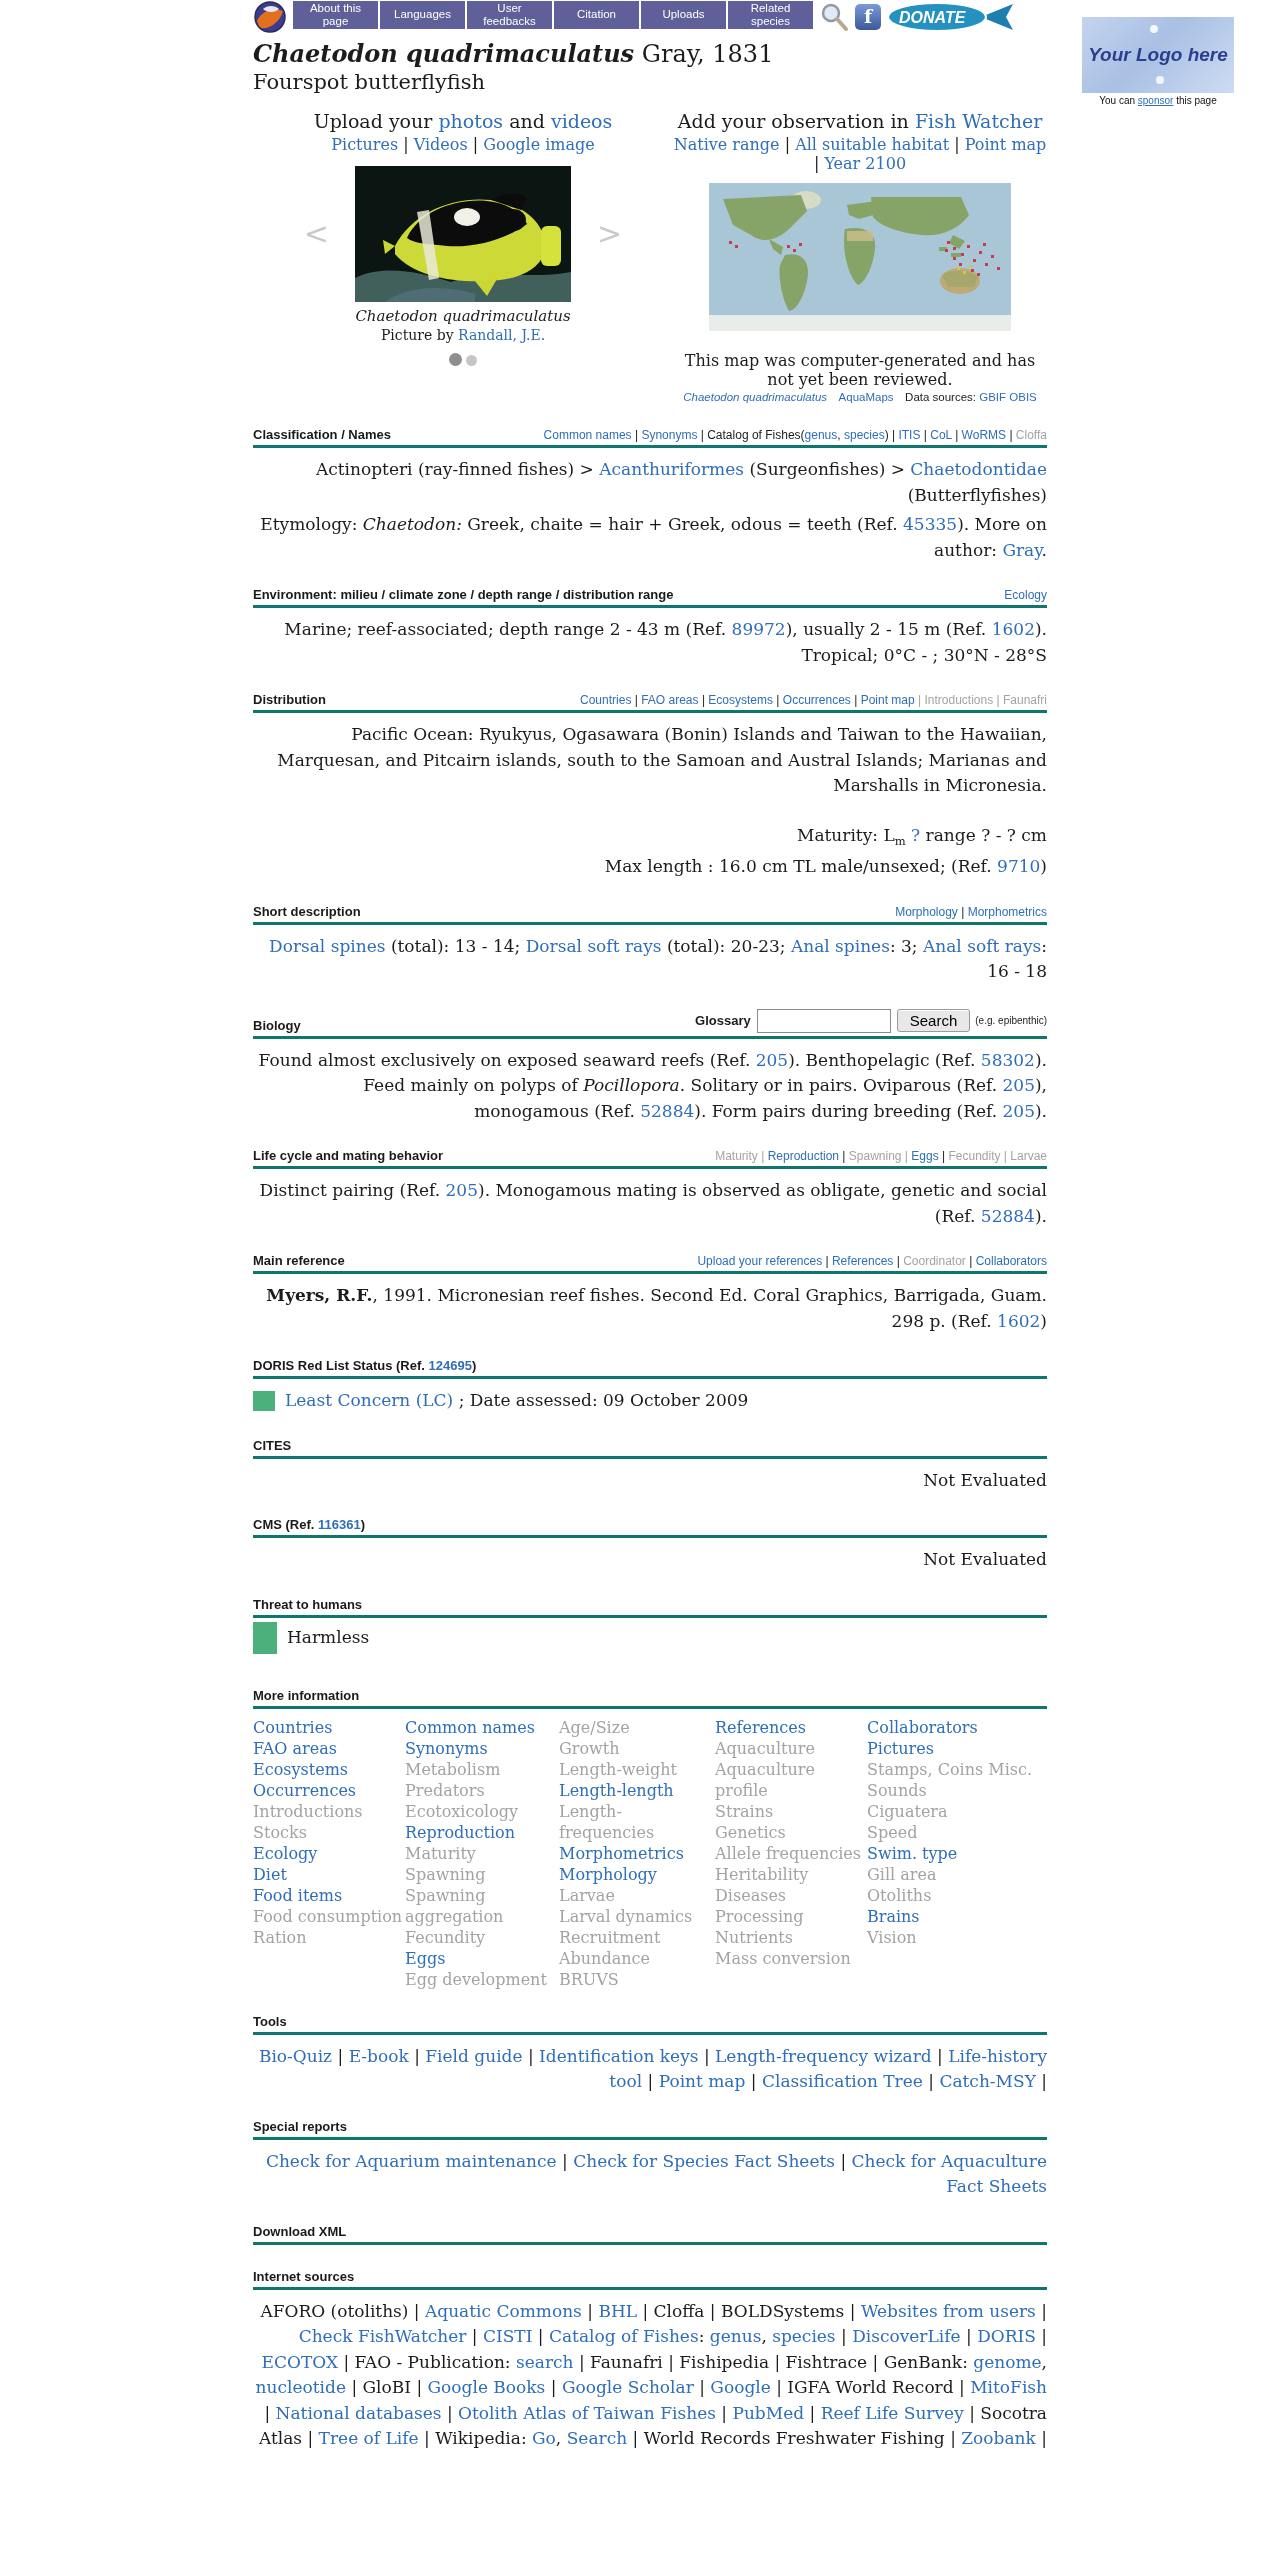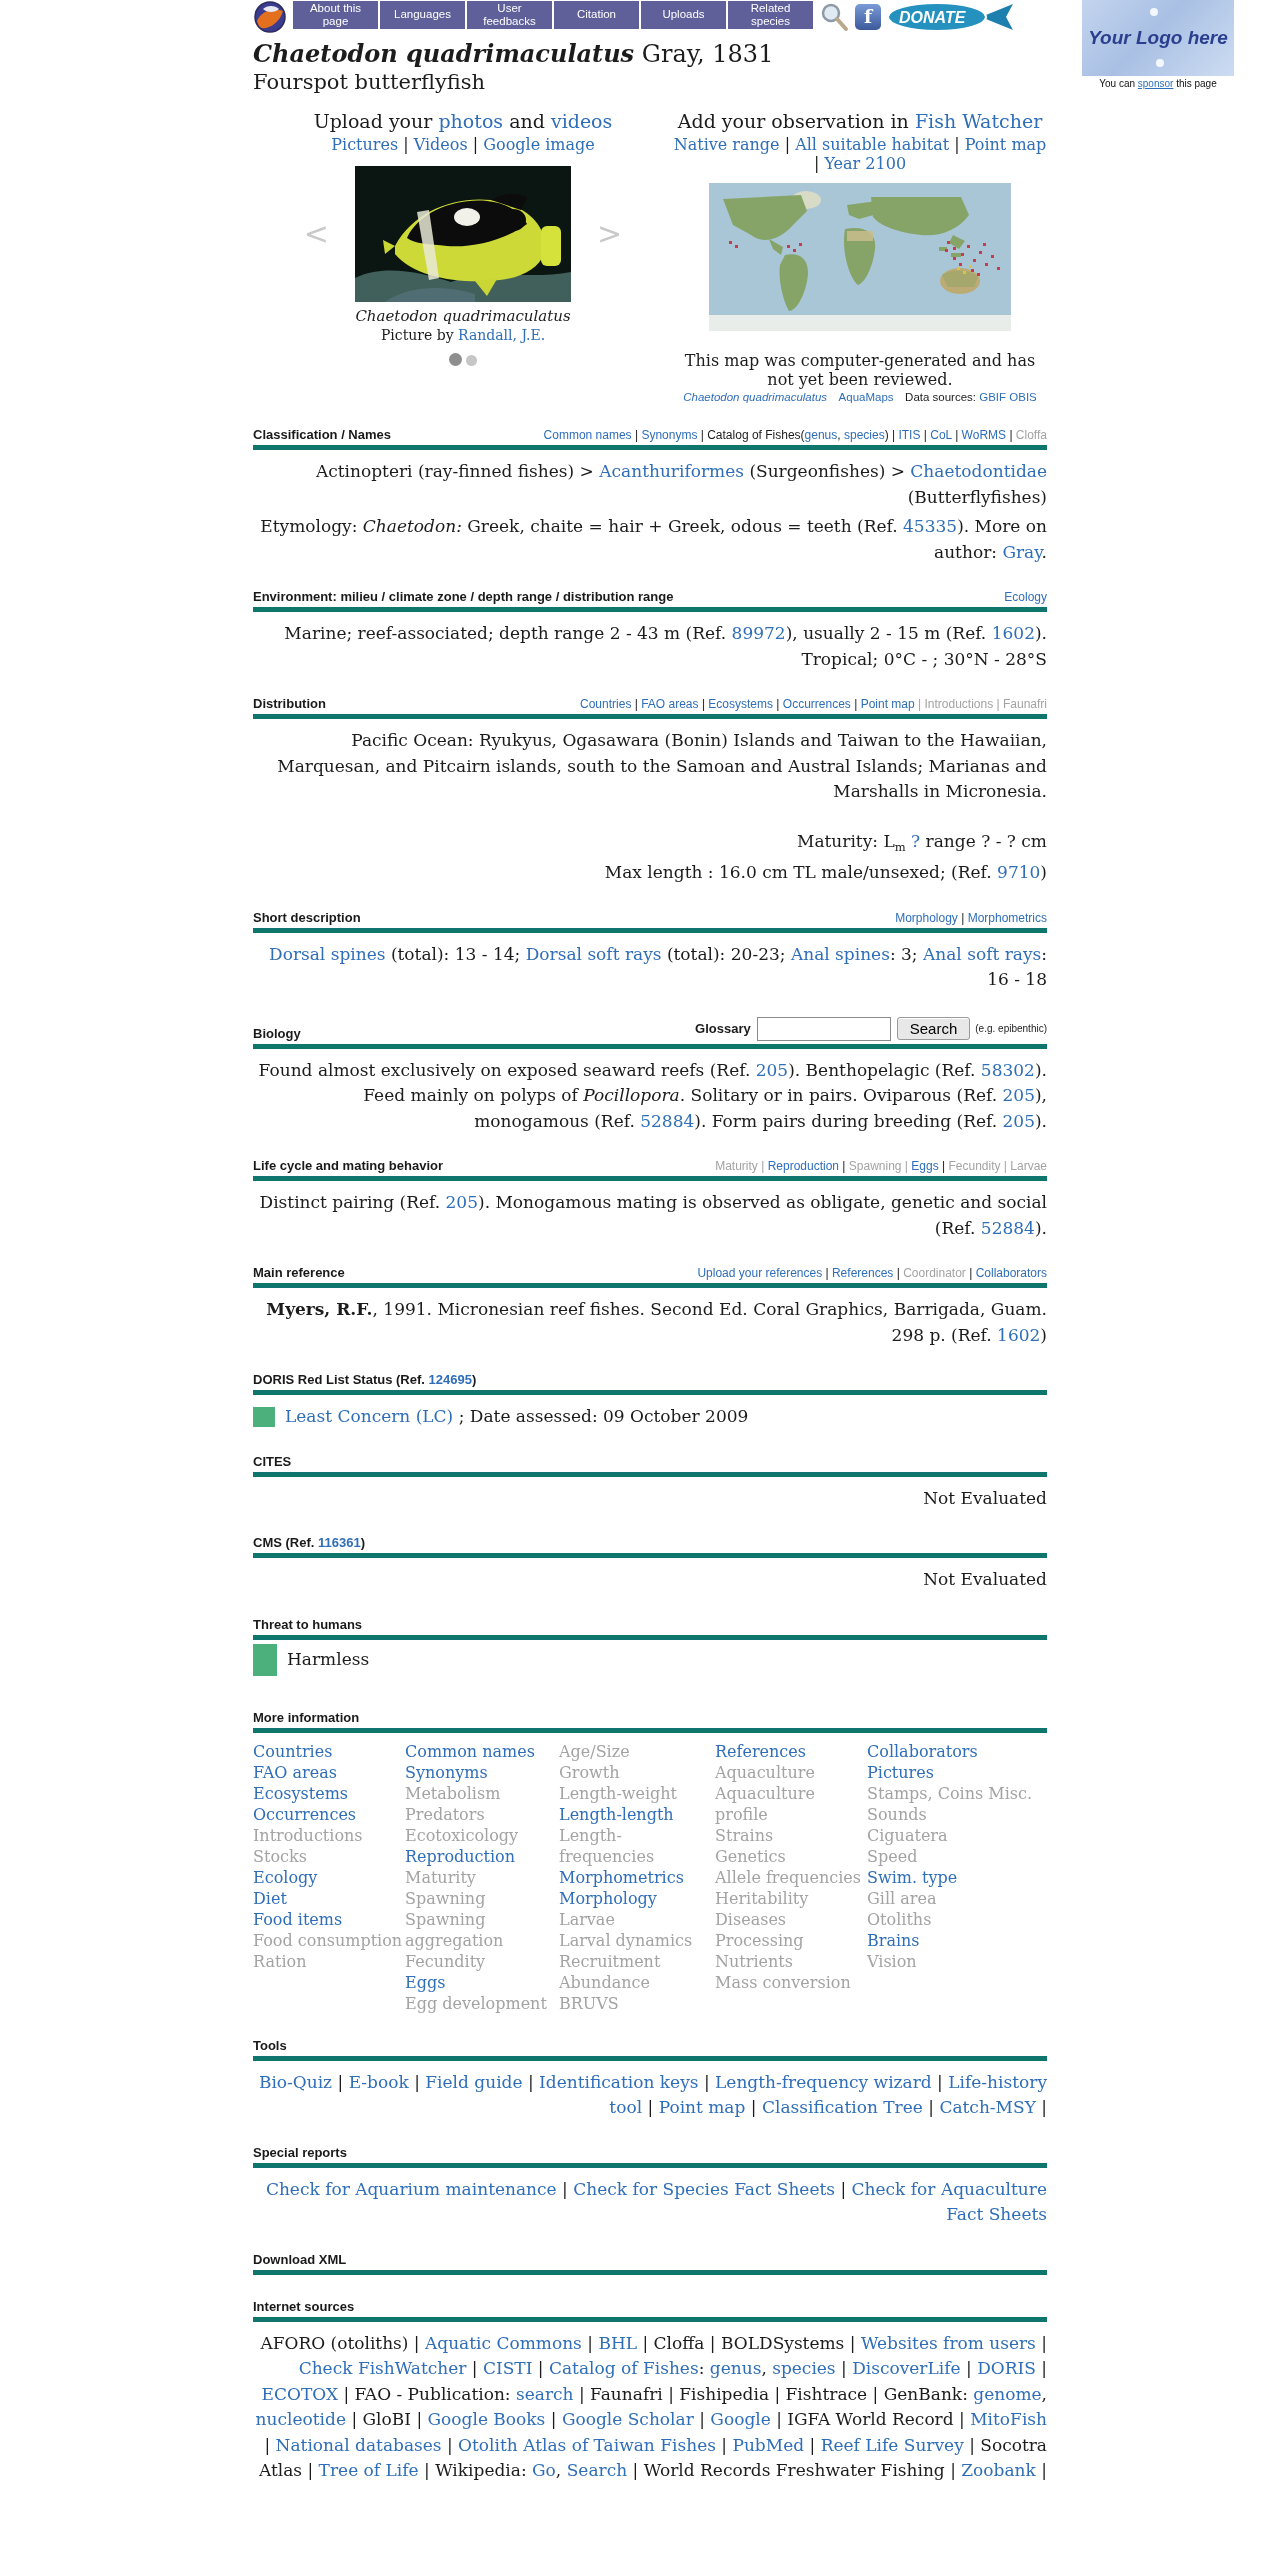--- a/index.html
+++ b/index.html
@@ -12,21 +12,21 @@
   .logo{width:34px;height:32px;margin-right:6px;}
   .tabs{display:flex;}
   .tab{width:85px;height:28px;background:#5f5f99;color:#fff;
        font:11.5px/1.15 "Liberation Sans",sans-serif;display:flex;align-items:center;
        justify-content:center;text-align:center;margin-right:2px;cursor:pointer;padding:0 3px;box-sizing:border-box;}
   .navicons{display:flex;align-items:center;margin-left:4px;}
   .fb{width:26px;height:26px;border-radius:5px;background:linear-gradient(#7b9ad8,#3c5a9a);
       color:#fff;font:bold 19px/25px "DejaVu Serif",serif;text-align:center;margin:0 6px;cursor:pointer;}
 
   
-  .sponsor{position:absolute;left:1082px;top:0;width:152px;}
+  .sponsor{position:absolute;left:1082px;top:17px;width:152px;}
   .sponsor-box{height:76px;background:linear-gradient(135deg,#c3d4ee 0%,#a9c0e4 45%,#cddcf2 100%);
       position:relative;display:flex;align-items:center;justify-content:center;cursor:pointer;}
   .sponsor-box span{color:#2b3f8e;font:bold italic 19px "Liberation Sans",sans-serif;}
   .sponsor-dot{position:absolute;width:8px;height:8px;border-radius:50%;background:#f4f7fb;}
   .sponsor-cap{font:10px "Liberation Sans",sans-serif;color:#111;text-align:center;margin-top:2px;}
   .sponsor-cap .seg-a{cursor:pointer;text-decoration:underline;}
 
   
   .title1{font-size:24px;margin-top:6px;}
   .title1 .seg-bi{font-weight:bold;font-style:italic;}
@@ -45,21 +45,21 @@
   .dots{margin-top:8px;}
   .dot1{display:inline-block;width:13px;height:13px;border-radius:50%;background:#8e8e8e;margin:0 2px;cursor:pointer;}
   .dot2{display:inline-block;width:11px;height:11px;border-radius:50%;background:#c6c6c6;margin:0 2px;cursor:pointer;}
   .mapimg{margin-top:10px;}
   .mapcap1{font-size:16px;margin-top:16px;}
   .mapcap2{font:11.5px "Liberation Sans",sans-serif;margin-top:2px;}
 
   
   .sec{margin-top:24px;}
   .sec-head{display:flex;justify-content:space-between;align-items:flex-end;
-            border-bottom:5px solid #0f766e;padding-bottom:3px;}
+            border-bottom:3px solid #0f766e;padding-bottom:3px;}
   .sec-title{font:bold 13px "Liberation Sans",sans-serif;color:#1a1a1a;}
   .sec-links{font:12px "Liberation Sans",sans-serif;text-align:right;}
   .sec-body{font-size:17px;line-height:1.5;margin-top:9px;text-align:right;}
   .sec-body p{margin:0 0 4px 0;}
 
   .seg-a{color:#2f6eb8;cursor:pointer;}
   .seg-ai{color:#2f6eb8;font-style:italic;cursor:pointer;}
   .seg-g{color:#a3a3a3;}
   .seg-b{font-weight:bold;}
   .seg-i{font-style:italic;}

